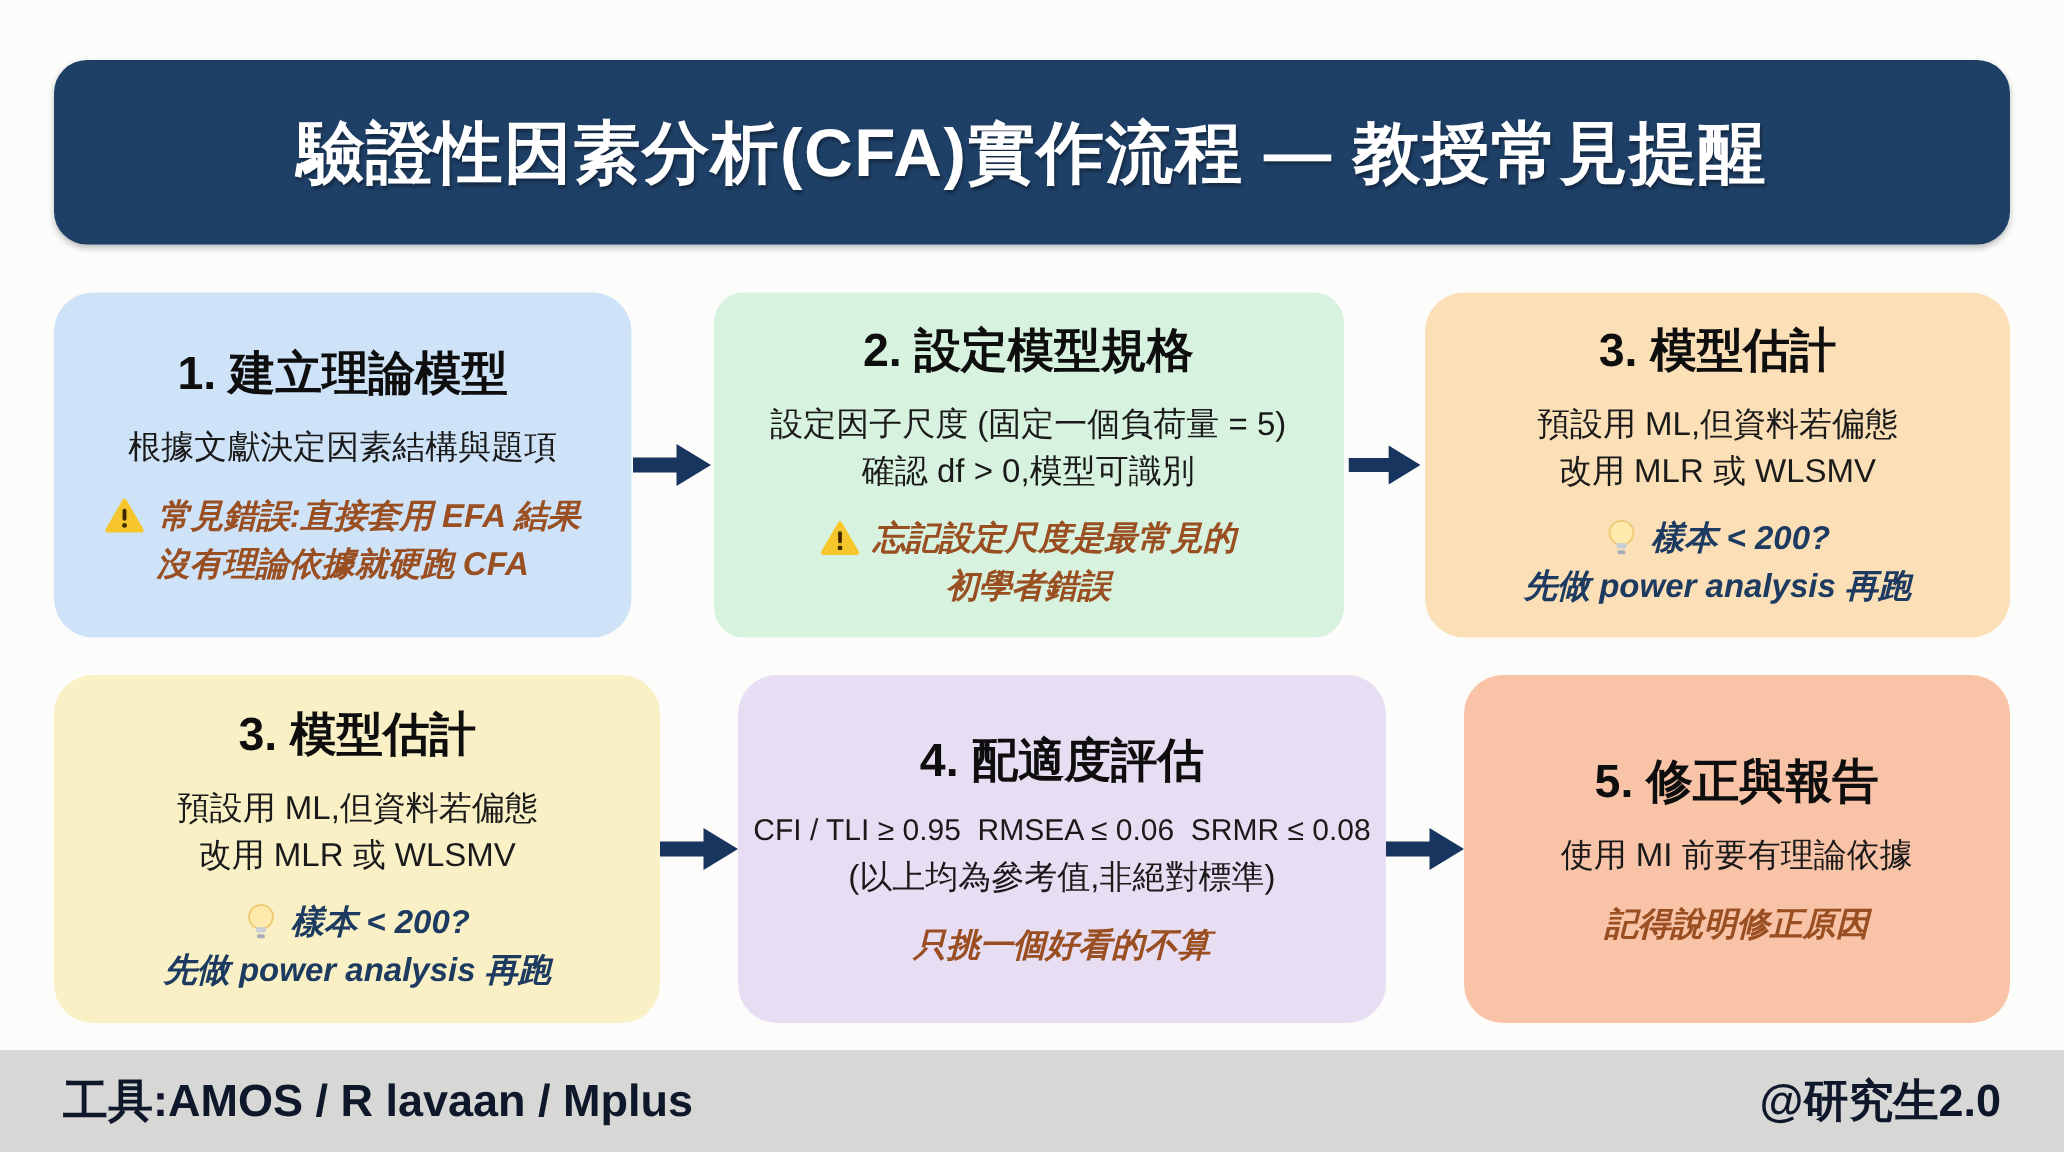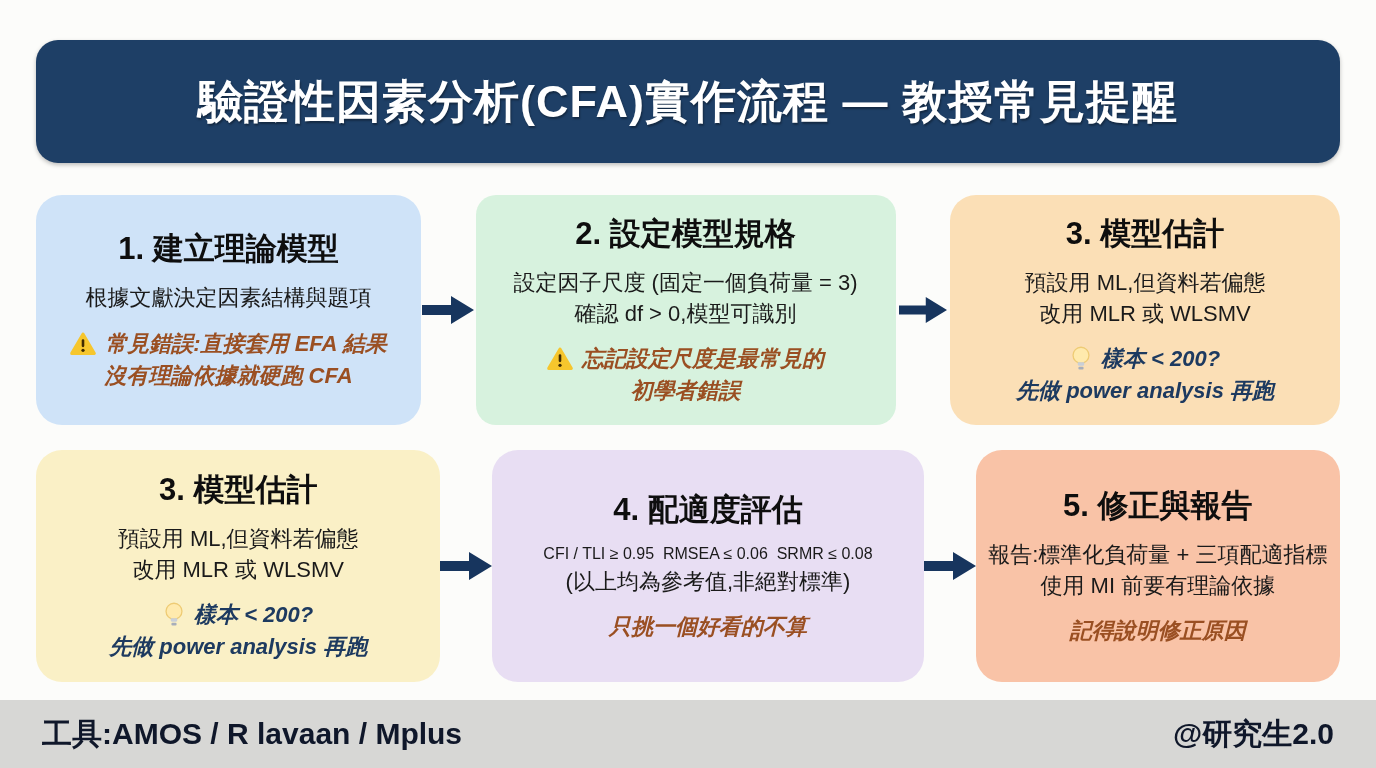--- a/index.html
+++ b/index.html
@@ -64,21 +64,21 @@
     color: #0e0e0e;
     margin-bottom: 12px;
     white-space: pre;
   }
   .card-body-line {
     font-size: 22px;
     color: #1a1a1a;
     line-height: 1.42;
     white-space: pre;
   }
-  .card-body-line.fit-line { font-size: 16px; }
+  .card-body-line.fit-line { font-size: 20px; }
   .card-note {
     margin-top: 14px;
     font-size: 22px;
     font-weight: bold;
     font-style: italic;
     line-height: 1.45;
   }
   .note-warning { color: #9a4f22; }
   .note-tip     { color: #1d3a60; }
   .note-line1 {
@@ -135,21 +135,21 @@
   <div class="arrow-cell">
     <span>
       <svg width="52" height="36" viewBox="0 0 52 36">
           <path d="M0 13 H29 V4 L52 18 L29 32 V23 H0 Z" fill="#17355e"></path>
         </svg>
     </span>
   </div>
 
   <div class="card card-pos-2 bg-step2">
     <div class="card-title">2. 設定模型規格</div>
-    <div class="card-body-line">設定因子尺度 (固定一個負荷量 = 3)</div>
+    <div class="card-body-line">設定因子尺度 (固定一個負荷量 = 5)</div>
     <div class="card-body-line">確認 df &gt; 0,模型可識別</div>
     <div class="card-note note-warning">
       <div class="note-line1">
         <span class="icon-wrap">
           <svg width="26" height="24" viewBox="0 0 24 22">
               <path d="M12 2 L22.3 19.7 H1.7 Z" fill="#f6c62d" stroke="#f6c62d" stroke-width="3" stroke-linejoin="round"></path>
               <rect x="10.8" y="6.5" width="2.4" height="7.4" rx="1.2" fill="#3f2a00"></rect>
               <circle cx="12" cy="16.8" r="1.5" fill="#3f2a00"></circle>
             </svg>
         </span>
@@ -229,21 +229,20 @@
   <div class="arrow-cell">
     <span>
       <svg width="52" height="36" viewBox="0 0 52 36">
           <path d="M0 13 H29 V4 L52 18 L29 32 V23 H0 Z" fill="#17355e"></path>
         </svg>
     </span>
   </div>
 
   <div class="card card-pos-3 bg-step5">
     <div class="card-title">5. 修正與報告</div>
-    <div class="card-body-line">報告:標準化負荷量 + 三項配適指標</div>
     <div class="card-body-line">使用 MI 前要有理論依據</div>
     <div class="card-note note-warning">
       <div class="note-line2">記得說明修正原因</div>
     </div>
   </div>
 
 </div>
 
 <div class="footer-bar">
   <div class="footer-text">工具:AMOS / R lavaan / Mplus</div>

